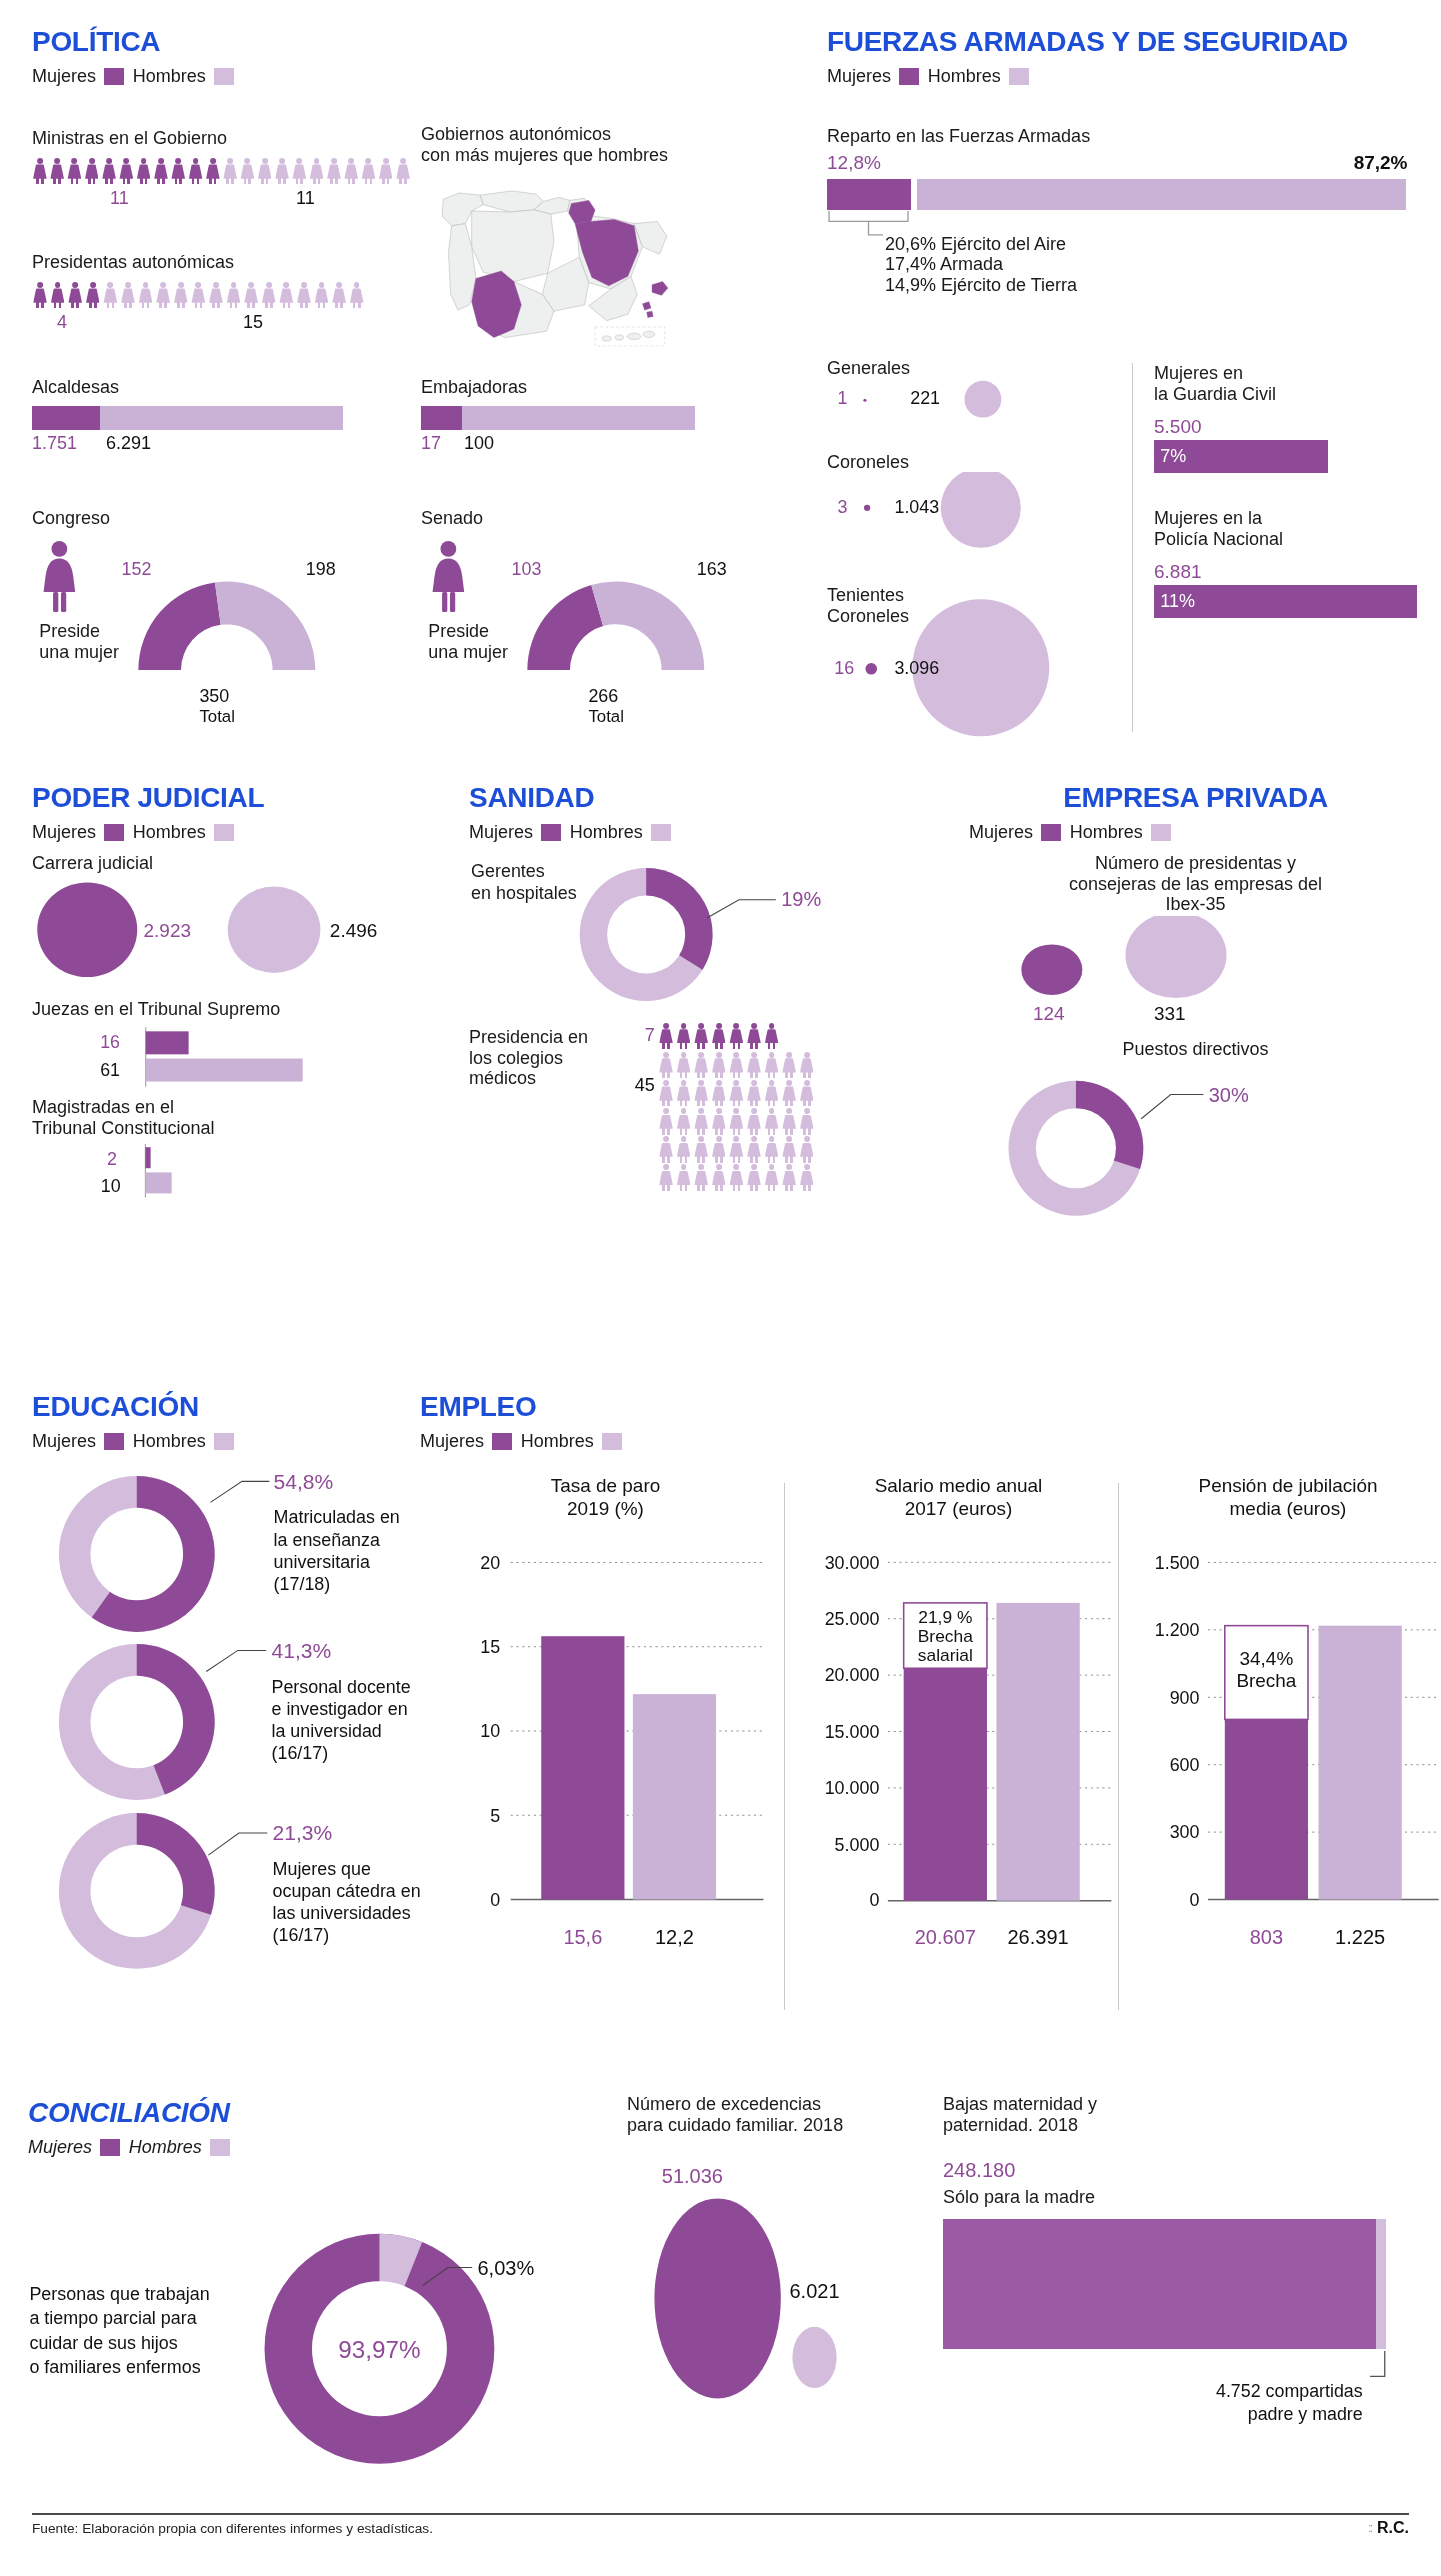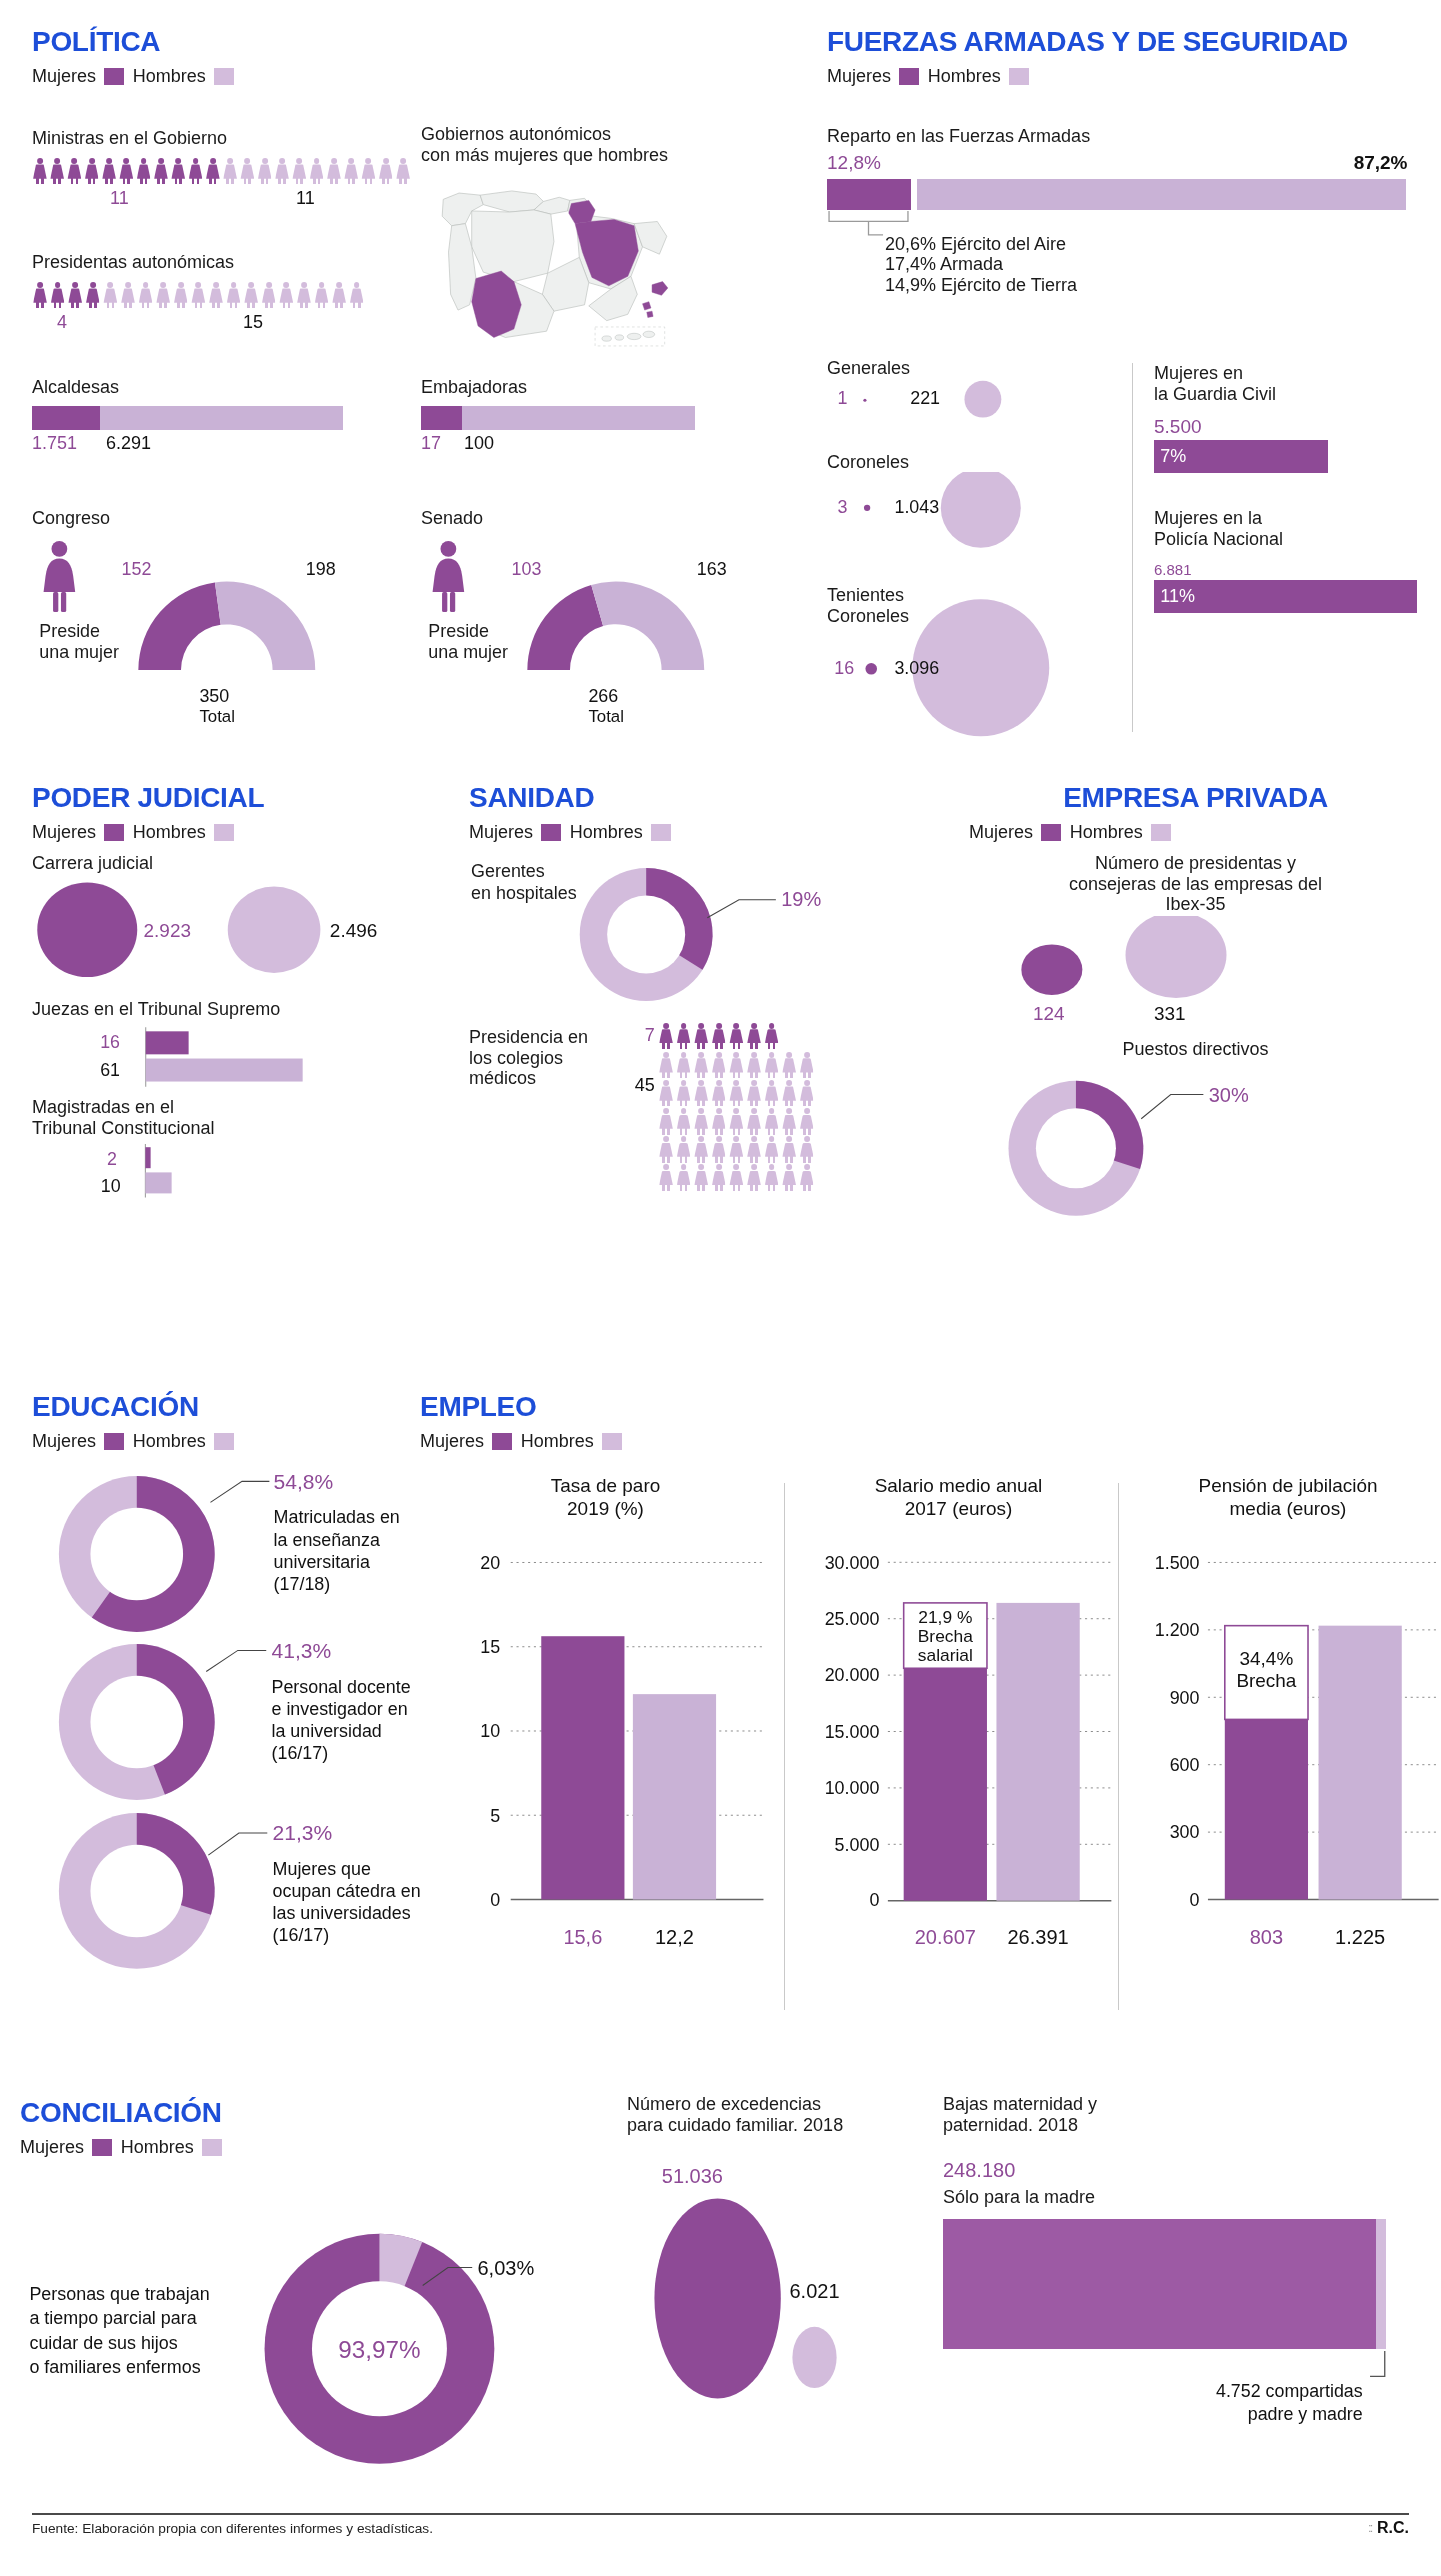--- a/index.html
+++ b/index.html
@@ -510,21 +510,21 @@
     <div class="cap">la Guardia Civil</div>
     <div style="font-size:19px;margin-top:11.6px;" class="num-f">5.500</div>
     <div style="background:#8e4a96;width:174px;height:33px;display:flex;align-items:center;padding-left:6.3px;margin-top:2.1px;">
       <span style="color:#fff;font-size:18px;">7%</span>
     </div>
 
     <div style="margin-top:35px">
       <div class="cap">Mujeres en la</div>
       <div class="cap">Policía Nacional</div>
     </div>
-    <div style="font-size:15px;margin-top:11.6px;" class="num-f">6.881</div>
+    <div style="font-size:19px;margin-top:11.6px;" class="num-f">6.881</div>
     <div style="background:#8e4a96;width:263px;height:33px;display:flex;align-items:center;padding-left:6.3px;margin-top:2.1px;">
       <span style="color:#fff;font-size:18px;">11%</span>
     </div>
   </div>
 
   <div style="position:absolute;left:32px;top:782px;width:453px;">
     <div class="sec-title">PODER JUDICIAL</div>
     <div class="legend">
       <span class="lbl">Mujeres</span>
       <span class="sw f"></span>
@@ -1105,21 +1105,21 @@
       <rect x="180" y="494" width="158" height="342" fill="#8e4a96"></rect>
       <rect x="358" y="316" width="158" height="520" fill="#c9b2d6"></rect>
       <rect x="180" y="316" width="158" height="178" fill="#ffffff" stroke="#8e4a96" stroke-width="3"></rect>
       <text x="259" y="390" font-size="36" fill="#111" text-anchor="middle">34,4%</text>
       <text x="259" y="432" font-size="36" fill="#111" text-anchor="middle">Brecha</text>
       <text x="259" y="920" font-size="38" fill="#8e4a96" text-anchor="middle">803</text>
       <text x="437" y="920" font-size="38" fill="#111" text-anchor="middle">1.225</text>
     </svg>
   </div>
 
-  <div style="position:absolute;left:20px;top:2097px;width:369px;">
+  <div style="position:absolute;left:28px;top:2097px;width:369px;font-style:italic;">
     <div class="sec-title">CONCILIACIÓN</div>
     <div class="legend">
       <span class="lbl">Mujeres</span>
       <span class="sw f"></span>
       <span class="lbl">Hombres</span>
       <span class="sw m"></span>
     </div>
   </div>
 
   <div style="position:absolute;left:21px;top:2181px;">

